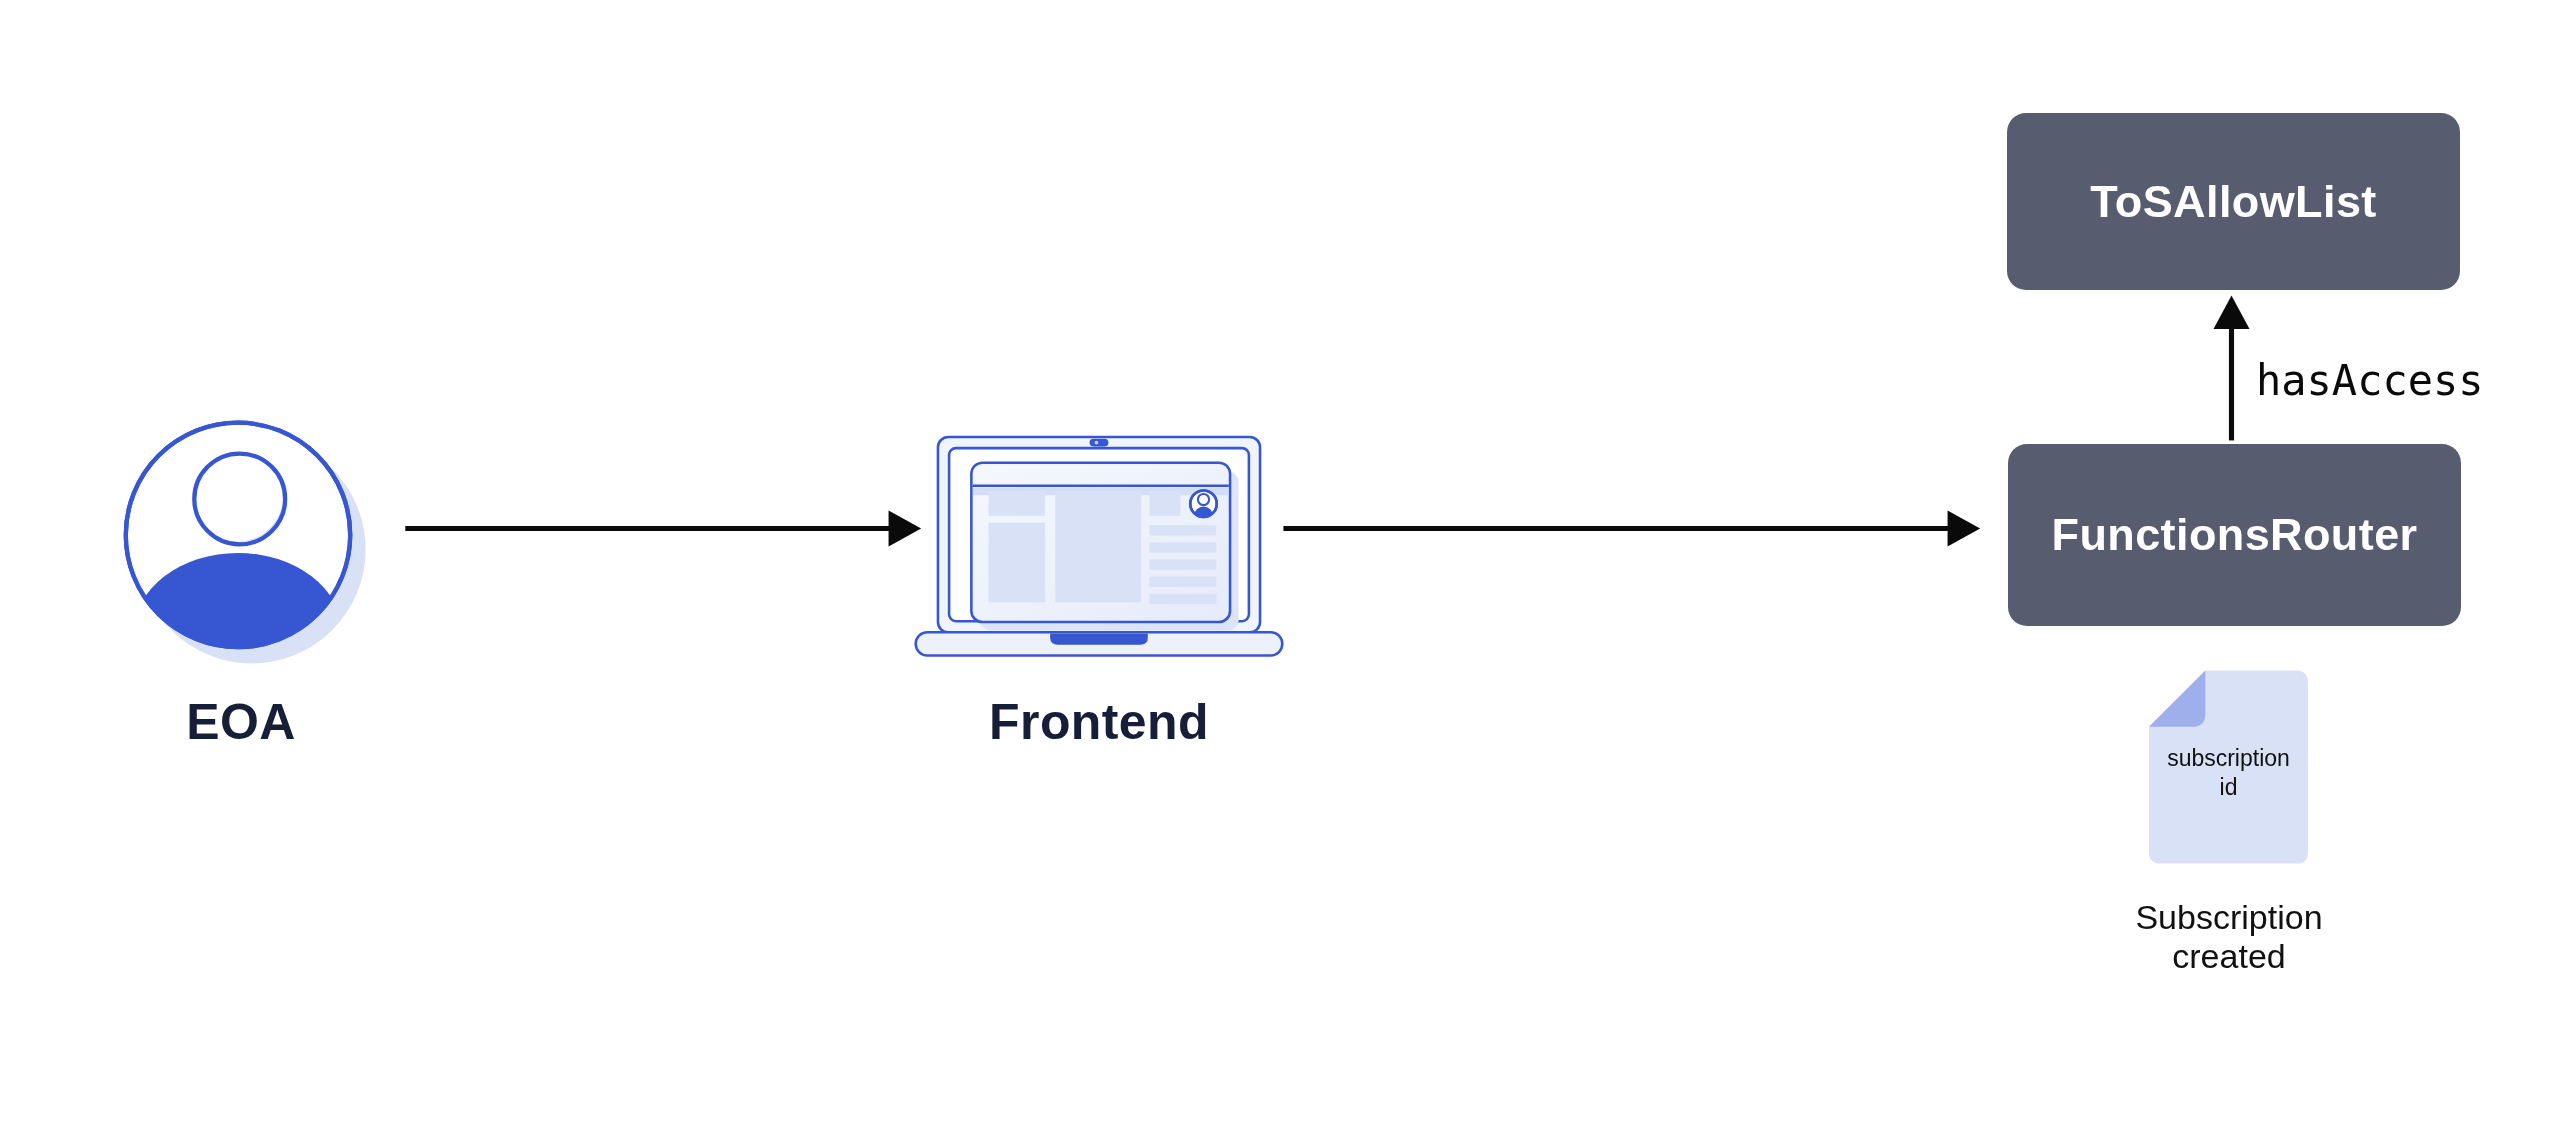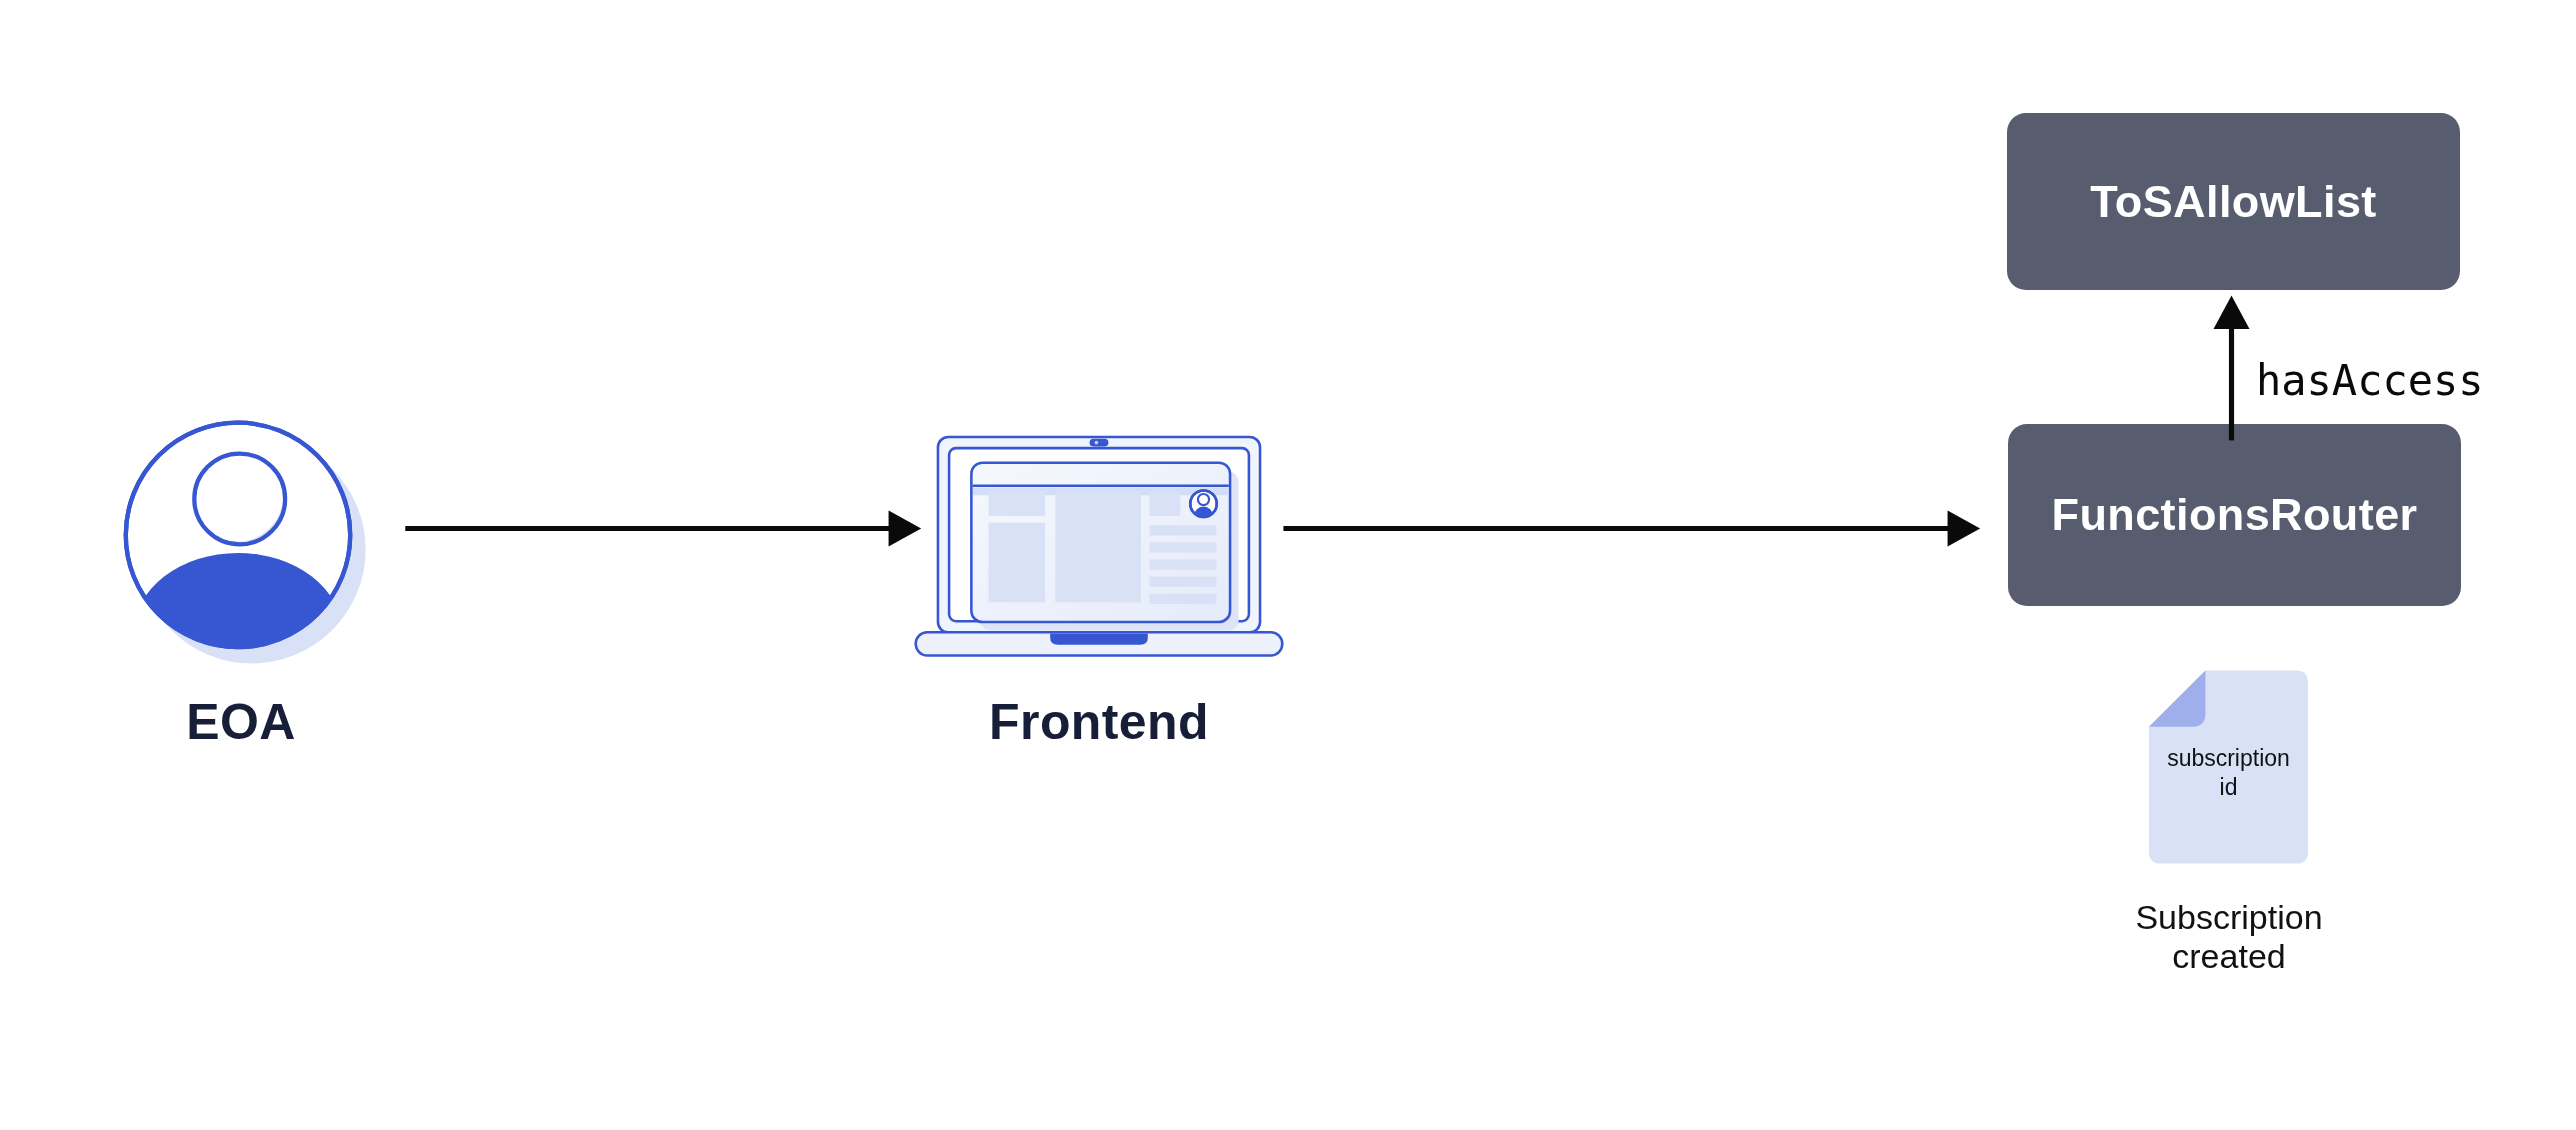--- a/index.html
+++ b/index.html
@@ -144,21 +144,21 @@
       <path d="M160 236.5 h114 v5 q0 8 -9 8 h-96 q-9 0 -9 -8 z" fill="#3757D2"></path>
     </svg>
   </div>
   <div class="abs node-label" style="left:1099px;top:693px;">Frontend</div>
 
   <svg class="abs" style="left:1280px;top:507px;" width="707" height="43" viewBox="0 0 825 50">
     <line x1="4" y1="25" x2="780" y2="25" stroke="#0A0A0A" stroke-width="6"></line>
     <polygon points="779,4 779,46 817,25" fill="#0A0A0A"></polygon>
   </svg>
 
-  <div class="box" style="left:2008px;top:424px;height:182px;text-align:right;">
+  <div class="box" style="left:2008px;top:444px;height:182px;text-align:right;">
     <span class="box-label">FunctionsRouter</span>
   </div>
 
   <svg class="abs" style="left:2210px;top:293px;" width="43" height="150" viewBox="0 0 50 175">
     <line x1="25" y1="172" x2="25" y2="35" stroke="#0A0A0A" stroke-width="6"></line>
     <polygon points="4,42 46,42 25,3" fill="#0A0A0A"></polygon>
   </svg>
   <div class="abs mono-label" style="left:2256px;top:380px;transform:translateY(-50%);">hasAccess</div>
 
   <div class="box" style="left:2007px;top:113px;height:177px;">

